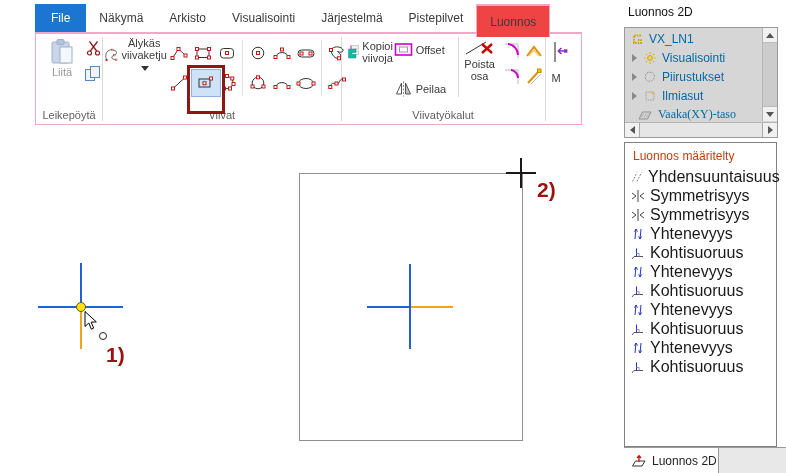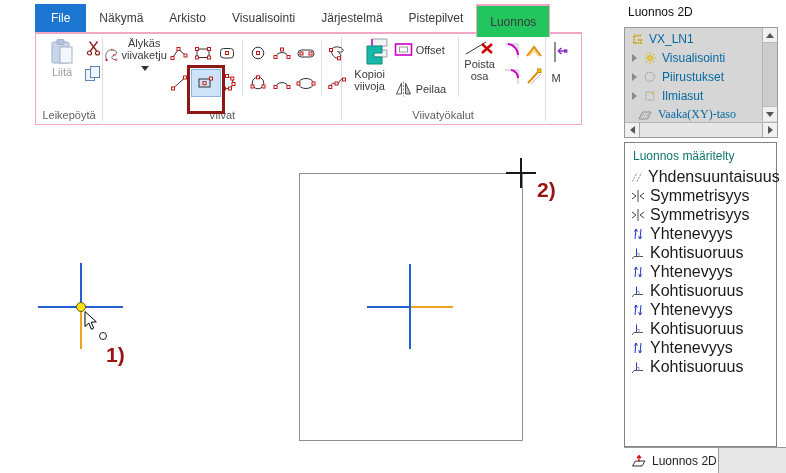--- a/index.html
+++ b/index.html
@@ -5,21 +5,21 @@
   html,body{margin:0;padding:0;background:#fff;}
   body{width:786px;height:473px;position:relative;overflow:hidden;
        font-family:"Liberation Sans", sans-serif;color:#333;}
   .screen{position:absolute;inset:0;}
   svg{display:block;}
 
   
   .tabbar{position:absolute;left:35px;top:4px;height:28px;display:flex;align-items:stretch;z-index:4;}
   .tab{padding:0 13px;display:flex;align-items:center;font-size:12px;color:#3a3a3a;cursor:default;}
   .tab-file{background:#1b75d1;color:#fff;padding:0 16px;}
-  .tab-active{background:#22c55e;border:1px solid #f2a7c6;border-top:2px solid #f2a7c6;border-bottom:none;
+  .tab-active{background:#ef4444;border:1px solid #f2a7c6;border-top:2px solid #f2a7c6;border-bottom:none;
               height:31px;margin-bottom:-3px;position:relative;z-index:5;}
 
   
   .ribbon{position:absolute;left:35px;top:32px;width:545px;height:90px;background:#fff;
           border:1px solid #f2a7c6;border-top:2px solid #f2a7c6;display:flex;overflow:hidden;z-index:3;}
   .grp{position:relative;height:100%;display:flex;flex-direction:column;}
   .grp-content{flex:1;display:flex;align-items:flex-start;}
   .grp-label{height:16px;text-align:center;font-size:11px;color:#5f5f5f;line-height:14px;}
   .vsep{width:1px;background:#dcdcdc;margin:3px 0;}
   .btn-label{font-size:11px;color:#3a3a3a;text-align:center;line-height:1.1;}
@@ -33,21 +33,21 @@
   .smart-btn{width:64px;margin-top:3px;display:flex;align-items:center;}
   .icon-grid{display:flex;margin-top:4px;}
   .icol{display:flex;flex-direction:column;}
   .icell{width:24px;height:30px;display:flex;align-items:center;justify-content:center;position:relative;}
   .subsep{width:1px;background:#e0e0e0;margin:2px 3px;}
   .sel-frame{position:absolute;left:-4px;top:-3px;width:30px;height:41px;background:#fff;
              border:3px solid #8c1815;z-index:2;padding:1px;box-sizing:content-box;}
   .sel-inner{background:#cfe3f8;border:1px solid #8fb3e0;height:26px;display:flex;align-items:center;justify-content:center;}
 
   .g-tools{width:210px;}
-  .kopioi-btn{width:48px;margin:2px 0 0 4px;display:flex;flex-direction:column;align-items:flex-end;}
+  .kopioi-btn{width:48px;margin:2px 0 0 4px;display:flex;flex-direction:row;align-items:center;}
   .tool-colB{width:64px;margin-top:8px;display:flex;flex-direction:column;gap:24px;}
   .mini-btn{display:flex;align-items:center;gap:3px;font-size:11px;color:#3a3a3a;}
   .poista-btn{width:42px;margin-top:4px;display:flex;flex-direction:column;align-items:center;}
   .corner-grid{display:flex;flex-wrap:wrap;width:44px;margin-top:4px;}
   .corner-cell{width:22px;height:26px;display:flex;align-items:center;justify-content:center;}
   .g-m{width:44px;}
   .m-btn{margin:6px 0 0 6px;display:flex;flex-direction:column;align-items:flex-start;gap:8px;}
 
   
   .abs{position:absolute;}
@@ -74,21 +74,21 @@
   .sbtn.down{position:absolute;bottom:0;left:0;right:0;border-top:1px solid #bbb;}
   .tri-up{width:0;height:0;border-bottom:5px solid #555;border-left:4px solid transparent;border-right:4px solid transparent;}
   .tri-down{width:0;height:0;border-top:5px solid #555;border-left:4px solid transparent;border-right:4px solid transparent;}
   .tri-left{width:0;height:0;border-right:5px solid #555;border-top:4px solid transparent;border-bottom:4px solid transparent;}
   .tri-right{width:0;height:0;border-left:5px solid #555;border-top:4px solid transparent;border-bottom:4px solid transparent;}
   .hscroll{position:absolute;left:0;bottom:0;height:14px;right:0;background:#d9d9d9;border-top:1px solid #b5b5b5;display:flex;align-items:center;}
   .hbtn{width:14px;height:100%;display:flex;align-items:center;justify-content:center;background:#f1f1f1;}
   .hthumb{flex:1;height:100%;background:#e6e6e6;border-left:1px solid #aaa;border-right:1px solid #aaa;}
 
   .list-box{position:absolute;left:0;top:142px;width:151px;height:303px;background:#fff;border:1px solid #808080;}
-  .list-header{margin:6px 0 4px 8px;font-size:12px;color:#0f766e;}
+  .list-header{margin:6px 0 4px 8px;font-size:12px;color:#c2410c;}
   .c-row{height:19px;display:flex;align-items:center;font-size:16px;color:#1a1a1a;padding-left:5px;}
   .c-ico{width:16px;margin-right:4px;display:flex;justify-content:center;}
 
   .bottom-bar{position:absolute;left:0;top:447px;width:162px;height:26px;background:#e8e8e8;border-top:1px solid #9a9a9a;}
   .bottom-tab{position:absolute;left:0;top:0;width:95px;height:100%;background:#fff;border-right:1px solid #9a9a9a;
               display:flex;align-items:center;gap:5px;padding-left:7px;box-sizing:border-box;font-size:12px;color:#222;}
 </style>
 </head>
 <body>
 

